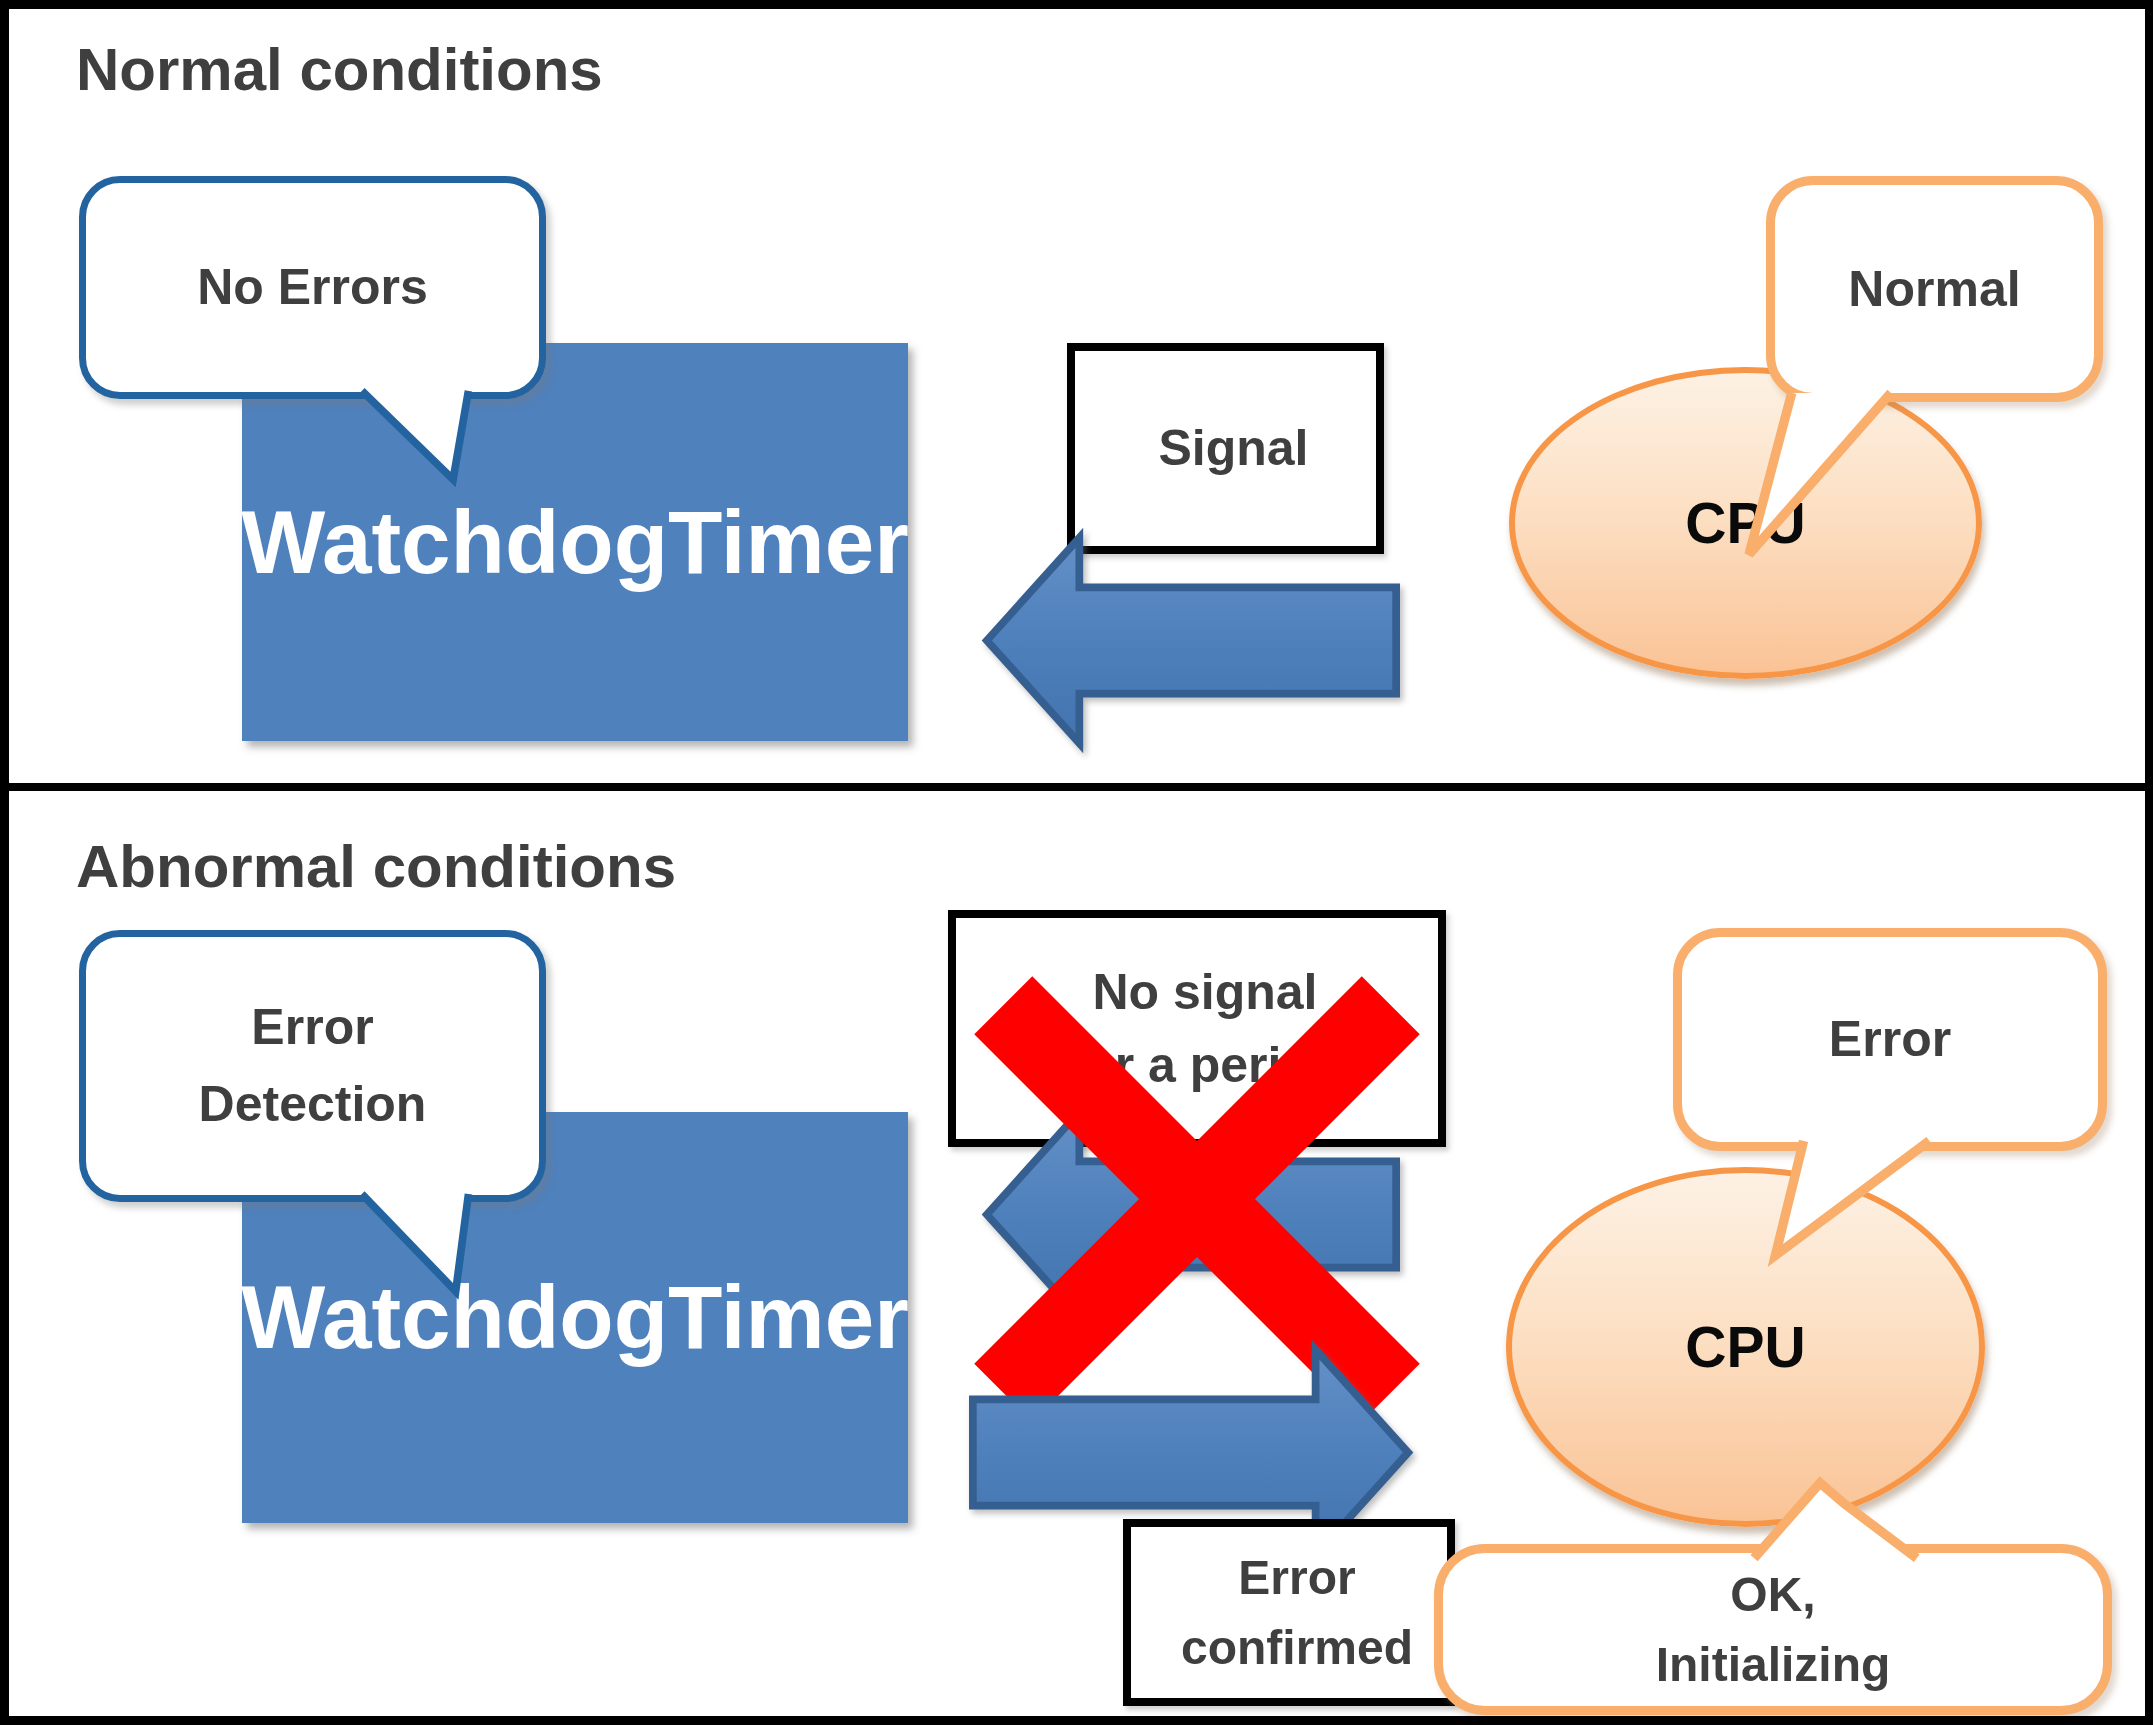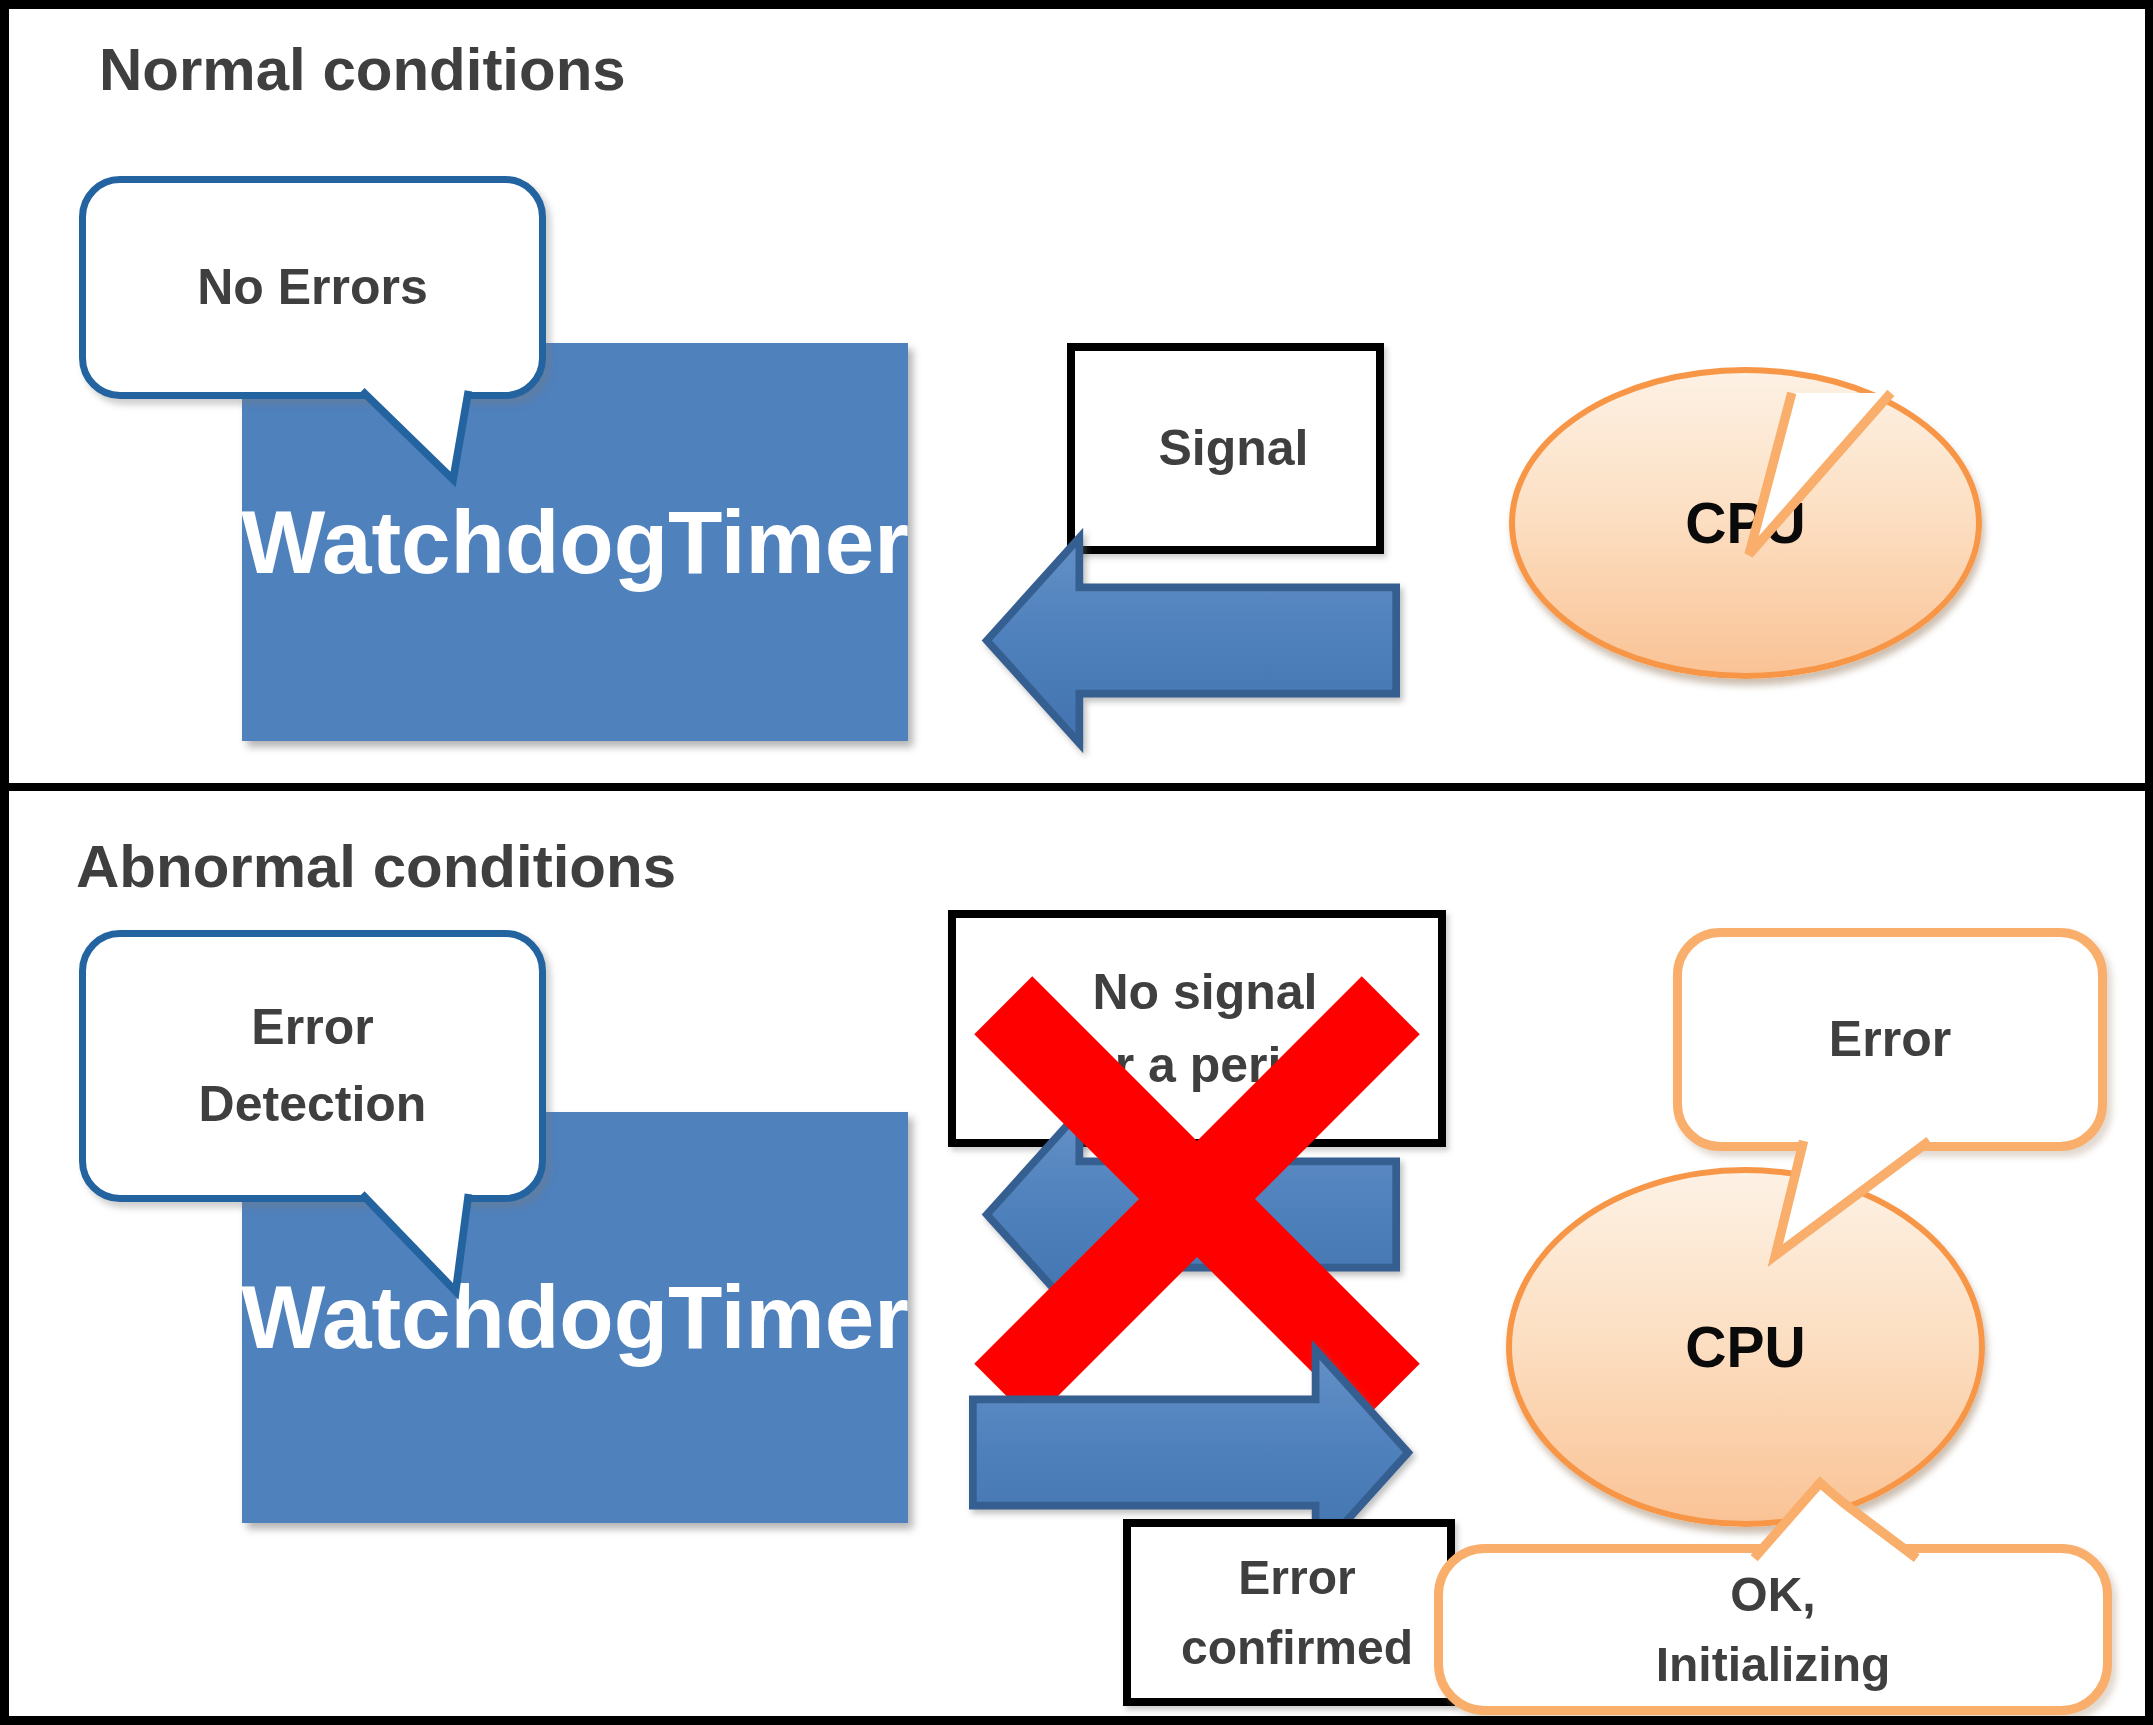--- a/index.html
+++ b/index.html
@@ -61,21 +61,21 @@
   .rm45{transform:rotate(-45deg);}
   .arrow-svg{overflow:visible;filter:drop-shadow(3.4px 4.3px 3.4px rgba(110,110,110,0.45));}
 </style>
 </head>
 <body>
 
 <div id="canvas">
 
   <div class="abs" style="left:0;top:0;right:0;height:774px;">
 
-    <div class="abs heading" style="left:67px;top:26px;margin-left:23px;">Normal conditions</div>
+    <div class="abs heading" style="left:67px;top:26px;">Normal conditions</div>
 
     <div class="abs watchdog-box" style="left:233px;top:334px;width:666px;height:398px;">
       <span>Watchdog</span>
       <span>Timer</span>
     </div>
 
     <div class="abs bubble blue" style="left:70px;top:167px;width:467px;height:223px;">
       <span>No Errors</span>
     </div>
     <svg class="abs tail" style="left:346px;top:381px;" width="128" height="98" viewBox="0 0 150 115">
@@ -94,20 +94,23 @@
             <stop offset="1" stop-color="#4273AE"></stop>
         </linearGradient>
       </defs>
       <polygon points="8,130 116,10 116,68 486,68 486,192 116,192 116,250" fill="url(#agrad1)" stroke="#365F91" stroke-width="9" stroke-linejoin="miter"></polygon>
     </svg>
 
     <div class="abs cpu-ellipse" style="left:1500px;top:358px;width:473px;height:312px;">
       <span>CPU</span>
     </div>
 
+    <div class="abs bubble orange" style="left:1757px;top:167px;width:337px;height:226px;">
+      <span>Normal</span>
+    </div>
     <svg class="abs tail" style="left:1711px;top:383px;" width="188" height="171" viewBox="0 0 220 200">
       <path d="M 84 1 L 34 190 L 200 1" fill="#ffffff" stroke="#F9AE6B" stroke-width="11" stroke-linejoin="miter"></path>
     </svg>
   </div>
 
   <div class="abs divider"></div>
 
   <div class="abs" style="left:0;top:782px;right:0;height:1041px;">
 
     <div class="abs heading" style="left:67px;top:41px;">Abnormal conditions</div>

